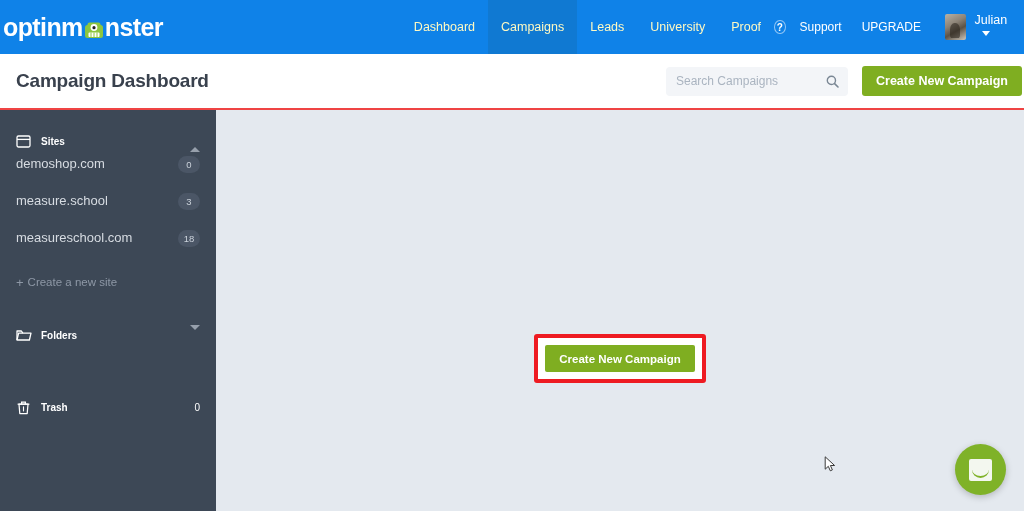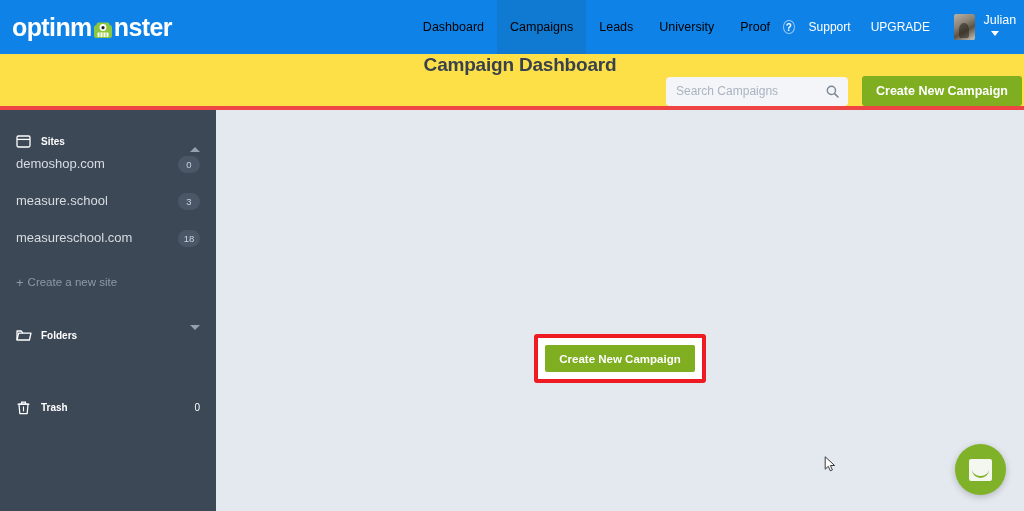--- a/index.html
+++ b/index.html
@@ -13,39 +13,39 @@
 
   
   .topnav {
     position: absolute; top: 0; left: 0;
     width: 1024px; height: 54px;
     background: #0f82e8;
     display: flex; align-items: stretch;
   }
   .logo-wrap {
     display: flex; align-items: center;
-    padding-left: 12px; height: 100%;
+    padding-left: 3px; height: 100%;
   }
   .logo {
     font-size: 25px; font-weight: bold; color: #ffffff;
     letter-spacing: -0.6px; white-space: nowrap;
     display: flex; align-items: center;
   }
   .logo .mascot {
     display: inline-block; width: 22px; height: 22px;
     margin: 0 0px; position: relative; top: 2px;
   }
   .nav-center {
     display: flex; align-items: stretch; height: 100%;
     margin-left: 238px;
   }
   .nav-item {
     display: flex; align-items: center; height: 100%;
     padding: 0 13px;
-    color: #000000; font-size: 12.5px;
+    color: #fef9c3; font-size: 12.5px;
     white-space: nowrap; cursor: pointer;
   }
   .nav-item.active { background: #1079d2; }
   .nav-right {
     display: flex; align-items: center; height: 100%;
     margin-left: auto; padding-right: 14px;
   }
   .nav-help {
     width: 14px; height: 14px; border-radius: 50%;
     background: #0f82e8; color: #ffffff;
@@ -75,24 +75,23 @@
     border-left: 4.5px solid transparent;
     border-right: 4.5px solid transparent;
     border-top: 5px solid #ffffff;
     position: relative; top: -2px;
   }
 
   
   .pagehead {
     position: absolute; top: 54px; left: 0;
     width: 1024px; height: 56px;
-    background: #fde047;
-    display: flex; align-items: center;
-    border-bottom: 4px solid #ef4444;
-    flex-direction: column;
+    background: #ffffff;
+    display: flex; align-items: center;
+    border-bottom: 2px solid #ef4444;
   }
   .page-title {
     font-size: 19px; font-weight: bold; color: #39414d;
     padding-left: 16px; letter-spacing: -0.2px;
   }
   .head-right {
     margin-left: auto; display: flex; align-items: center;
     padding-right: 2px;
   }
   .searchbox {

